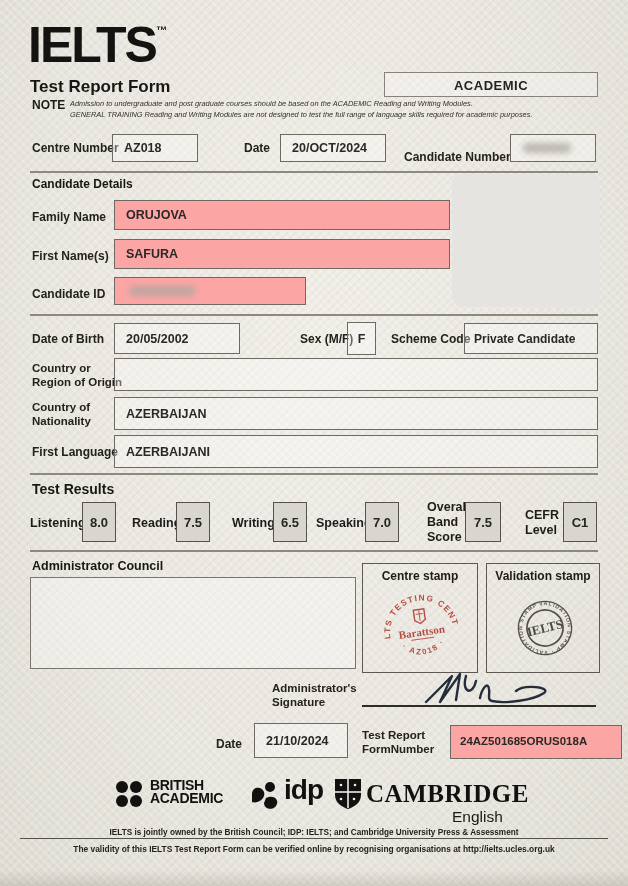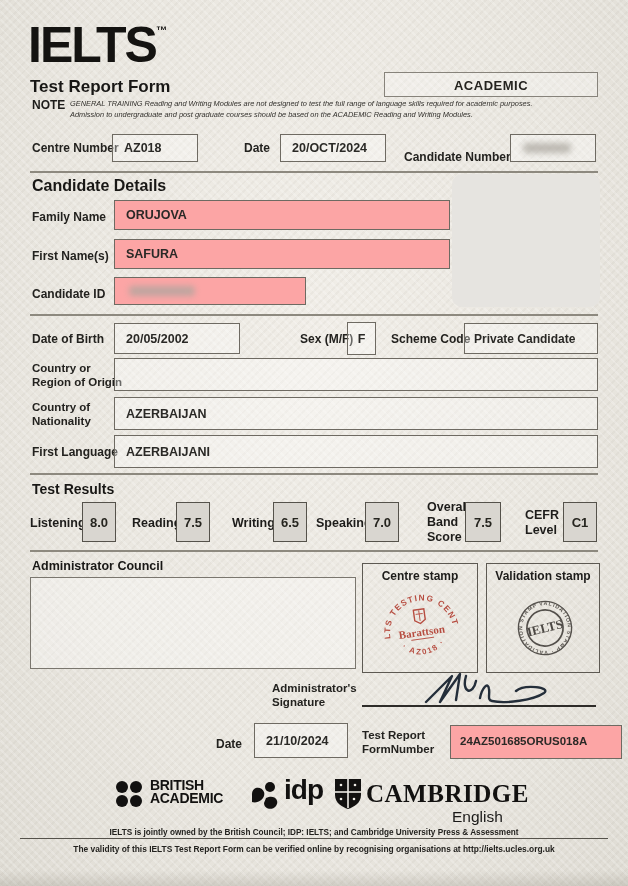--- a/index.html
+++ b/index.html
@@ -62,42 +62,42 @@
 <div class="abs ielts-logo"><span>IELTS</span><span class="ielts-tm">™</span></div>
 
 <div class="abs trf-title heading">Test Report Form</div>
 
 <div class="abs academic-box">
   <span>ACADEMIC</span>
 </div>
 
 <div class="abs note-label">NOTE</div>
 <div class="abs note-text">
+  <div>Admission to undergraduate and post graduate courses should be based on the ACADEMIC Reading and Writing Modules.</div>
   <div>GENERAL TRAINING Reading and Writing Modules are not designed to test the full range of language skills required for academic purposes.</div>
-  <div>Admission to undergraduate and post graduate courses should be based on the ACADEMIC Reading and Writing Modules.</div>
 </div>
 
 <div class="abs lbl" style="left:32px;top:141px;">Centre Number</div>
 <div class="box" style="left:112px;top:134px;width:86px;height:28px;">
   <span class="val">AZ018</span>
 </div>
 
 <div class="abs lbl" style="left:244px;top:141px;">Date</div>
 <div class="box" style="left:280px;top:134px;width:106px;height:28px;">
   <span class="val">20/OCT/2024</span>
 </div>
 
 <div class="abs lbl" style="left:404px;top:150px;">Candidate Number</div>
 <div class="box" style="left:510px;top:134px;width:86px;height:28px;">
   <div class="redact" style="left:12px;width:48px;height:10px;"></div>
 </div>
 
 <div class="divider" style="top:171px;"></div>
 
-<div class="abs heading" style="left:32px;top:177px;font-size:16px;">Candidate Details</div>
+<div class="abs heading" style="left:32px;top:177px;font-size:12px;">Candidate Details</div>
 
 <div class="abs lbl" style="left:32px;top:210px;">Family Name</div>
 <div class="box filled" style="left:114px;top:200px;width:336px;height:30px;">
   <span class="val">ORUJOVA</span>
 </div>
 
 <div class="abs lbl" style="left:32px;top:249px;">First Name(s)</div>
 <div class="box filled" style="left:114px;top:239px;width:336px;height:30px;">
   <span class="val">SAFURA</span>
 </div>

